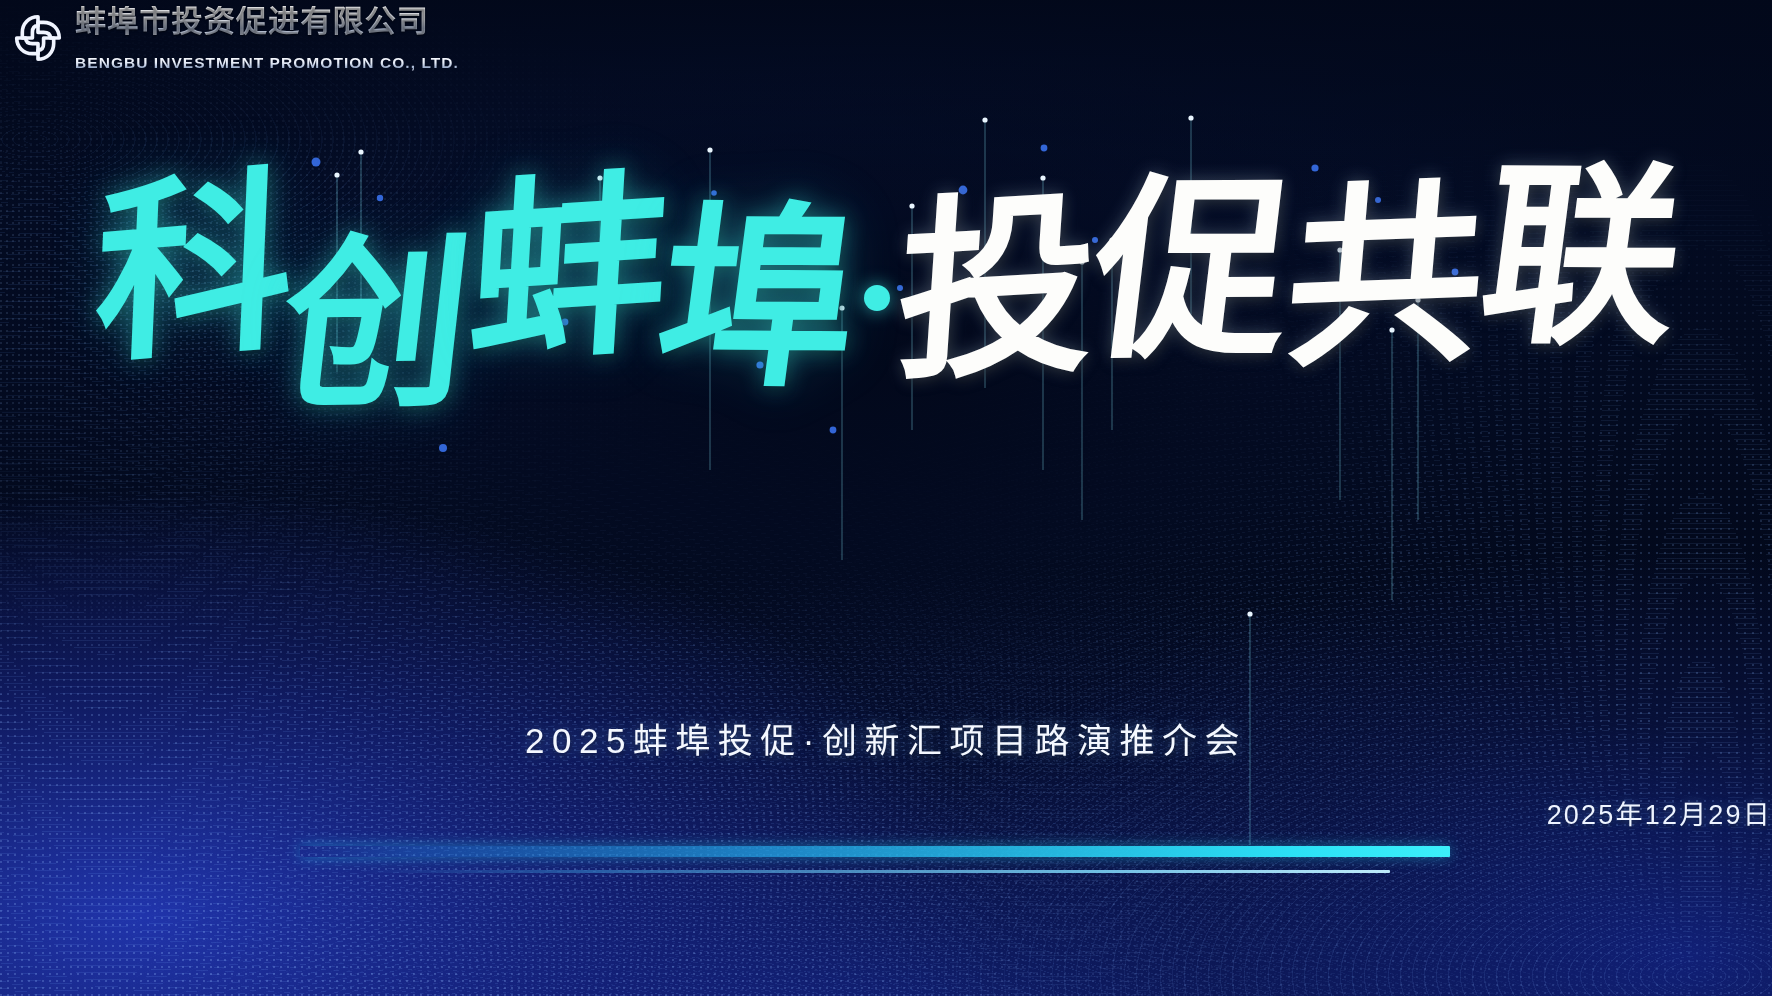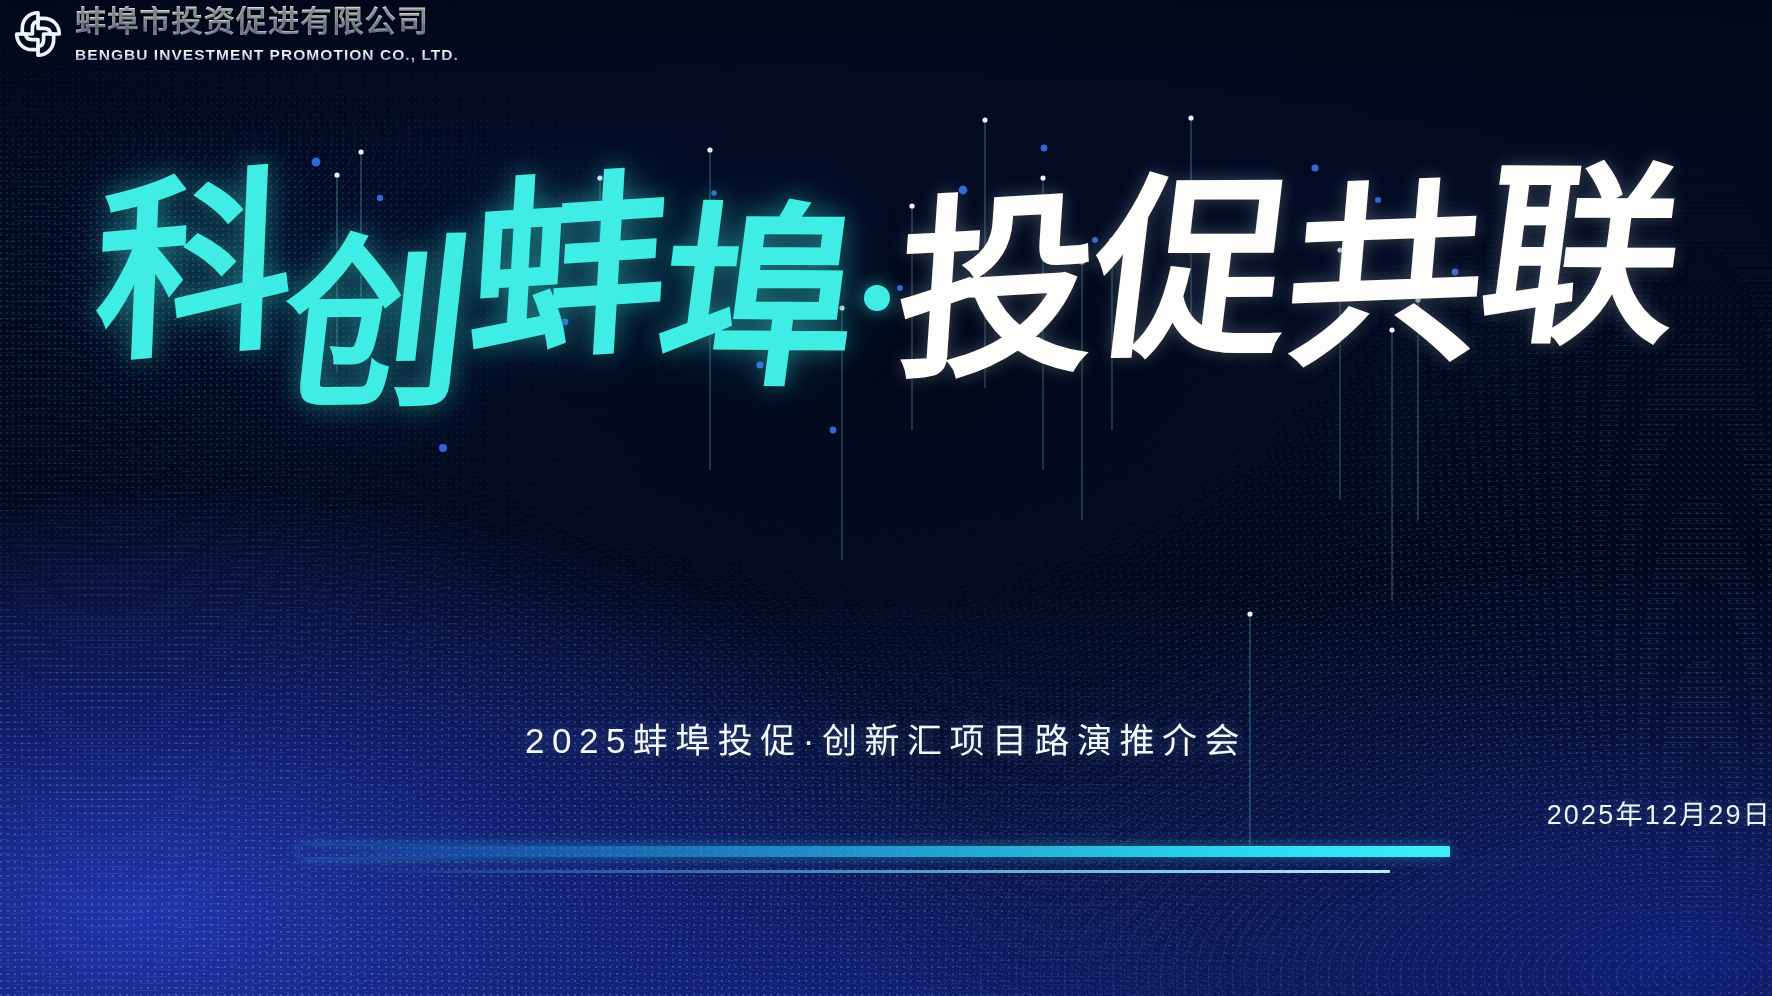--- a/index.html
+++ b/index.html
@@ -113,21 +113,21 @@
   .logo-text { display: flex; flex-direction: column; line-height: 1; }
   .logo-cn {
     font-size: 31px; font-weight: 700; letter-spacing: 1.2px;
     background: linear-gradient(180deg, #ffffff 0%, #f2f6ff 44%, #b9c6df 72%, #e9eefb 100%);
     -webkit-background-clip: text; background-clip: text; color: transparent;
     text-shadow: 0 1px 2px rgba(0,0,0,.5);
     white-space: nowrap;
   }
   .logo-en {
     font-size: 15.5px; font-weight: 700; letter-spacing: 1.05px;
-    margin-top: 10px;
+    margin-top: 18px;
     background: linear-gradient(180deg, #ffffff 0%, #e6ecf8 48%, #9fb0cd 78%, #dde5f5 100%);
     -webkit-background-clip: text; background-clip: text; color: transparent;
     white-space: nowrap;
   }
 
   
   .headline {
     position: absolute; top: 178px; left: 0; width: 100%;
     z-index: 30; display: flex; justify-content: center; align-items: center;
     padding: 0 10px;

